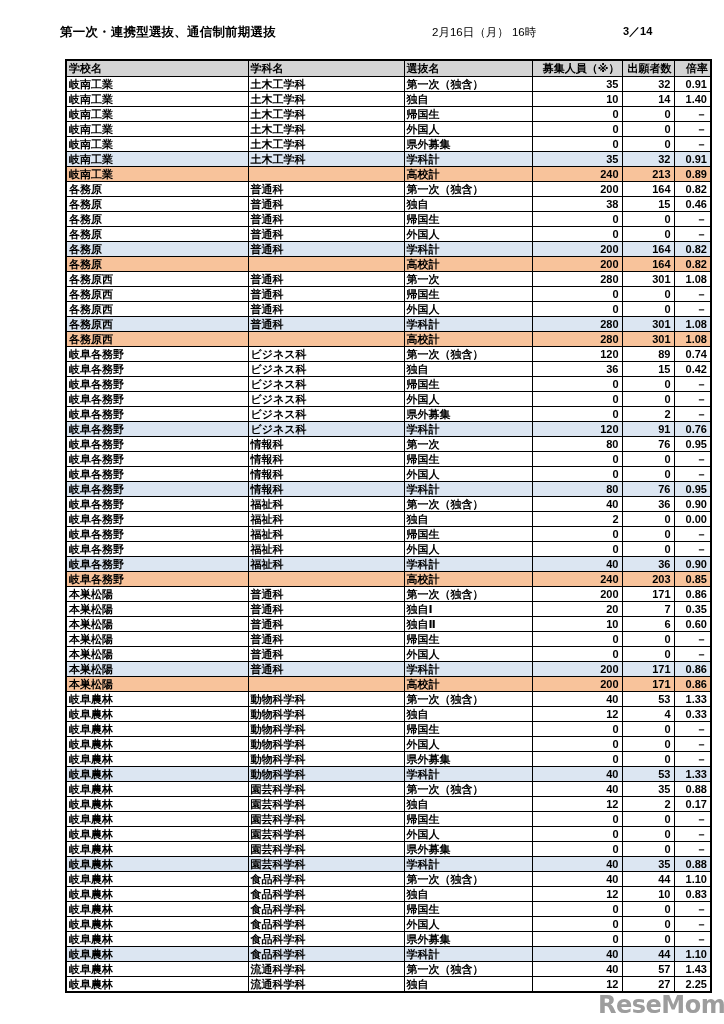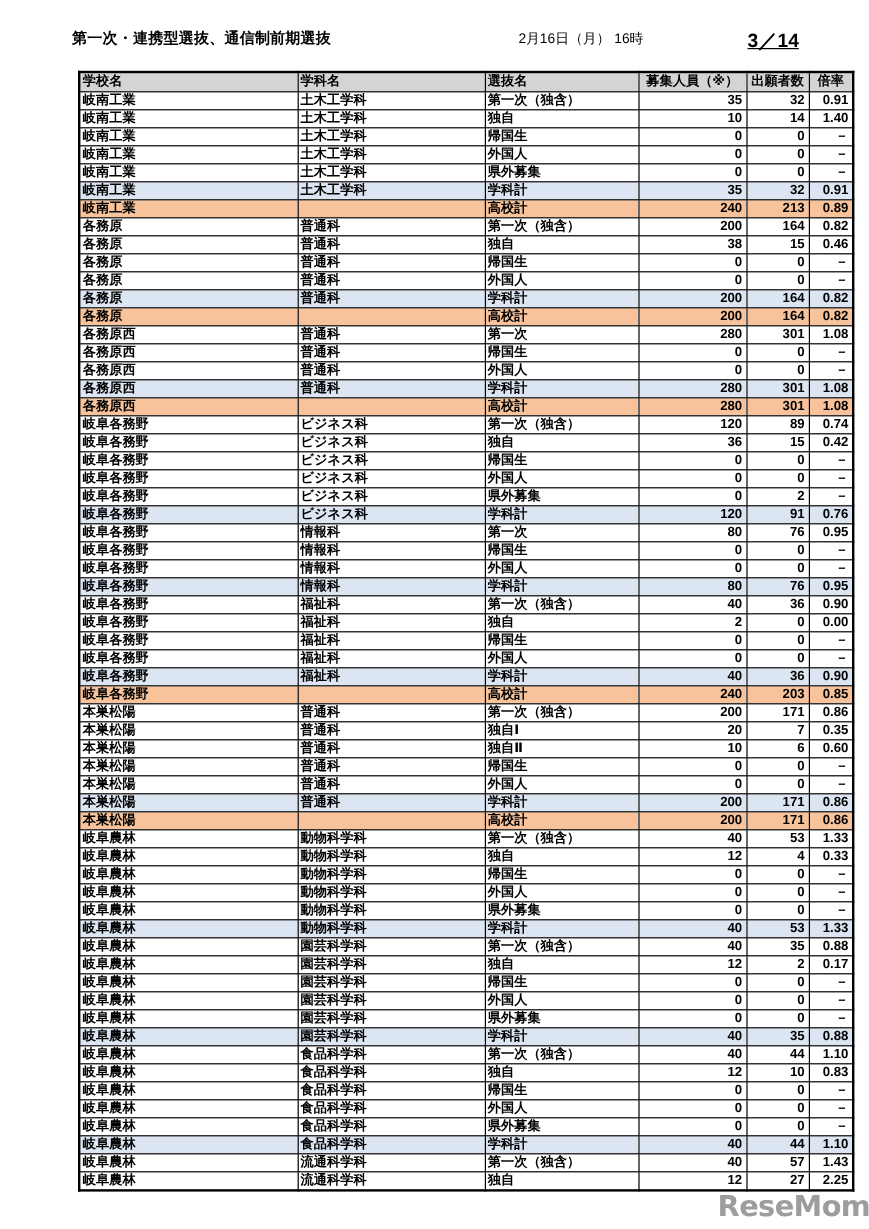--- a/index.html
+++ b/index.html
@@ -40,24 +40,23 @@
     left: 416px;
     top: 1px;
     font-size: 11.5px;
     font-weight: normal;
     white-space: nowrap;
   }
   .doc-pagenum {
     position: absolute;
     left: 607px;
     top: 0px;
-    font-size: 16px;
+    font-size: 11px;
     font-weight: bold;
     white-space: nowrap;
-    text-decoration: underline;
   }
 
   
   .table-wrap {
     position: absolute;
     left: 40px;
     top: 59px;
     width: 645px;
     padding-left: 25px;
   }
@@ -86,21 +85,21 @@
     overflow: hidden;
     box-sizing: border-box;
   }
   table.stats thead th {
     background: #d4d4d4;
     text-align: left;
     height: 16px;
     line-height: 15px;
   }
   table.stats thead th.num {
-    text-align: center;
+    text-align: right;
   }
   table.stats td.txt { text-align: left; }
   table.stats td.num { text-align: right; padding-right: 3px; }
   table.stats td.sel-right { text-align: left; padding-right: 3px; }
 
   
   tr.r-normal td   { background: #ffffff; }
   tr.r-dept td     { background: #dce6f2; }
   tr.r-school td   { background: #f8c39b; }
 

